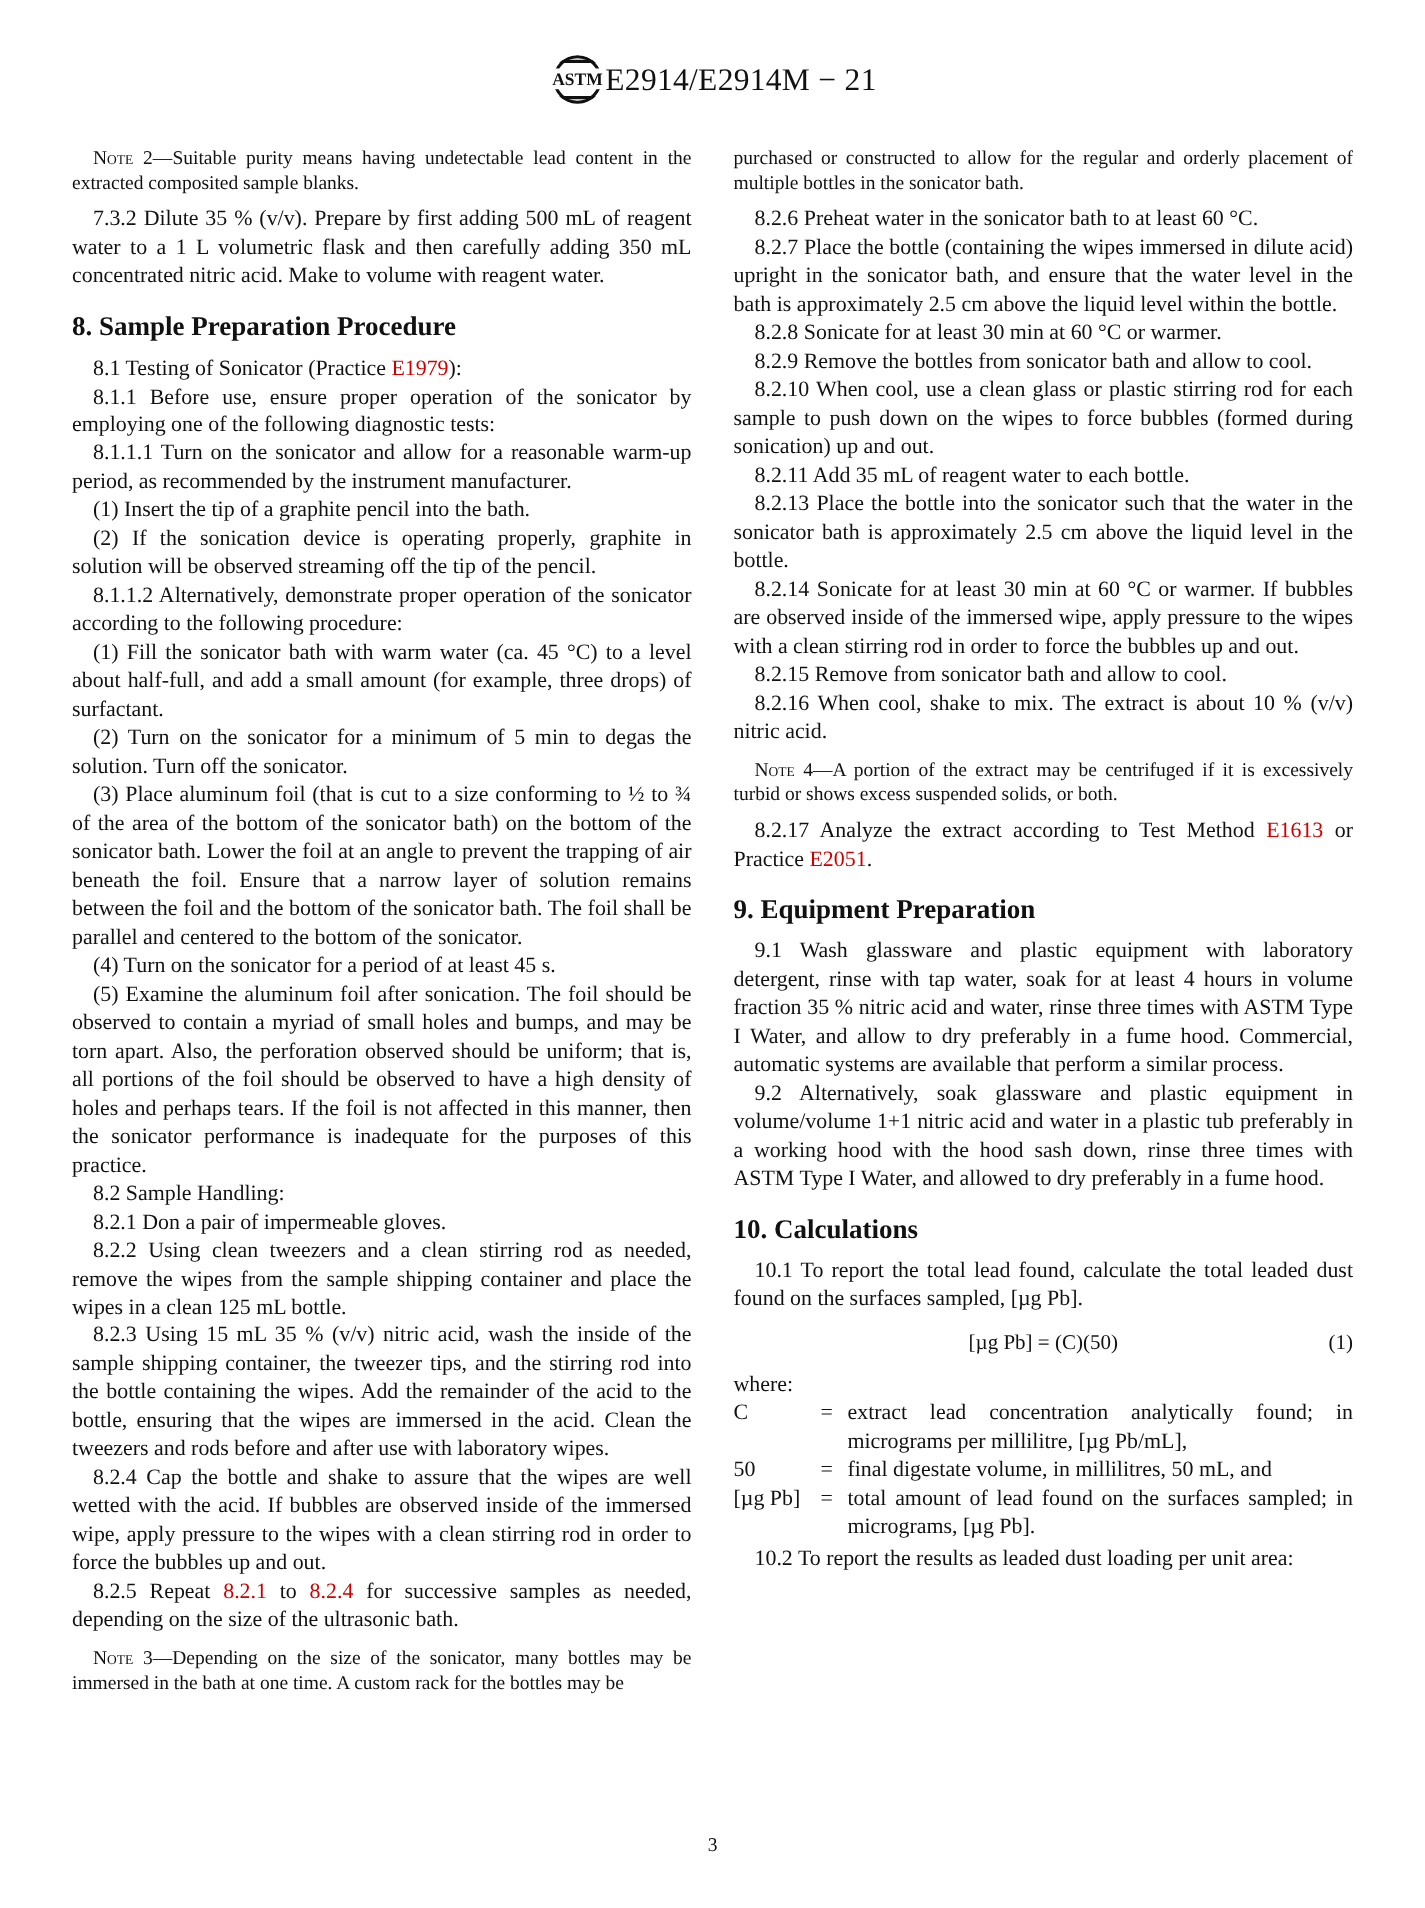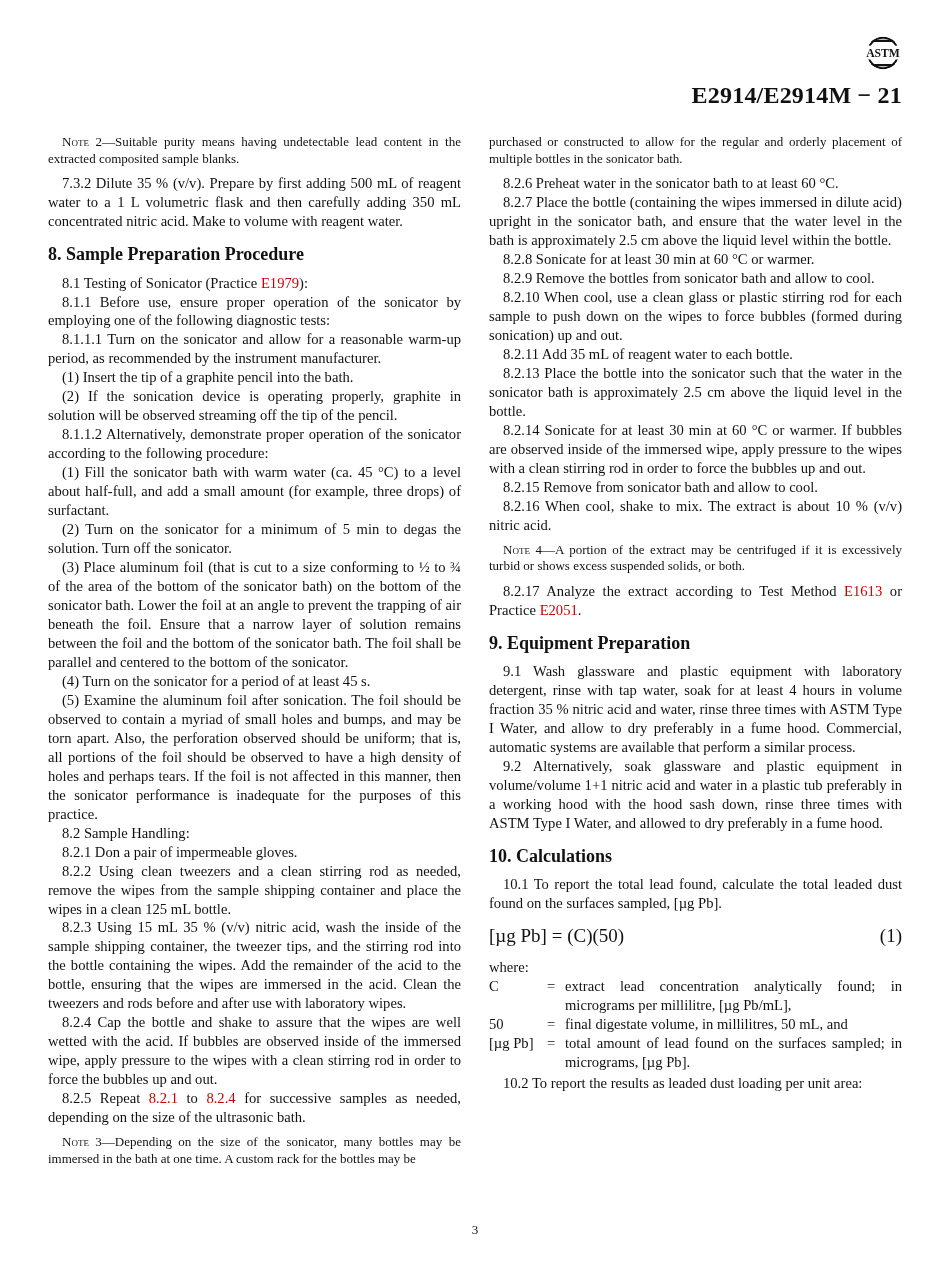--- a/index.html
+++ b/index.html
@@ -7,45 +7,45 @@
   body {
     height:1272px;
     background:#ffffff;
     color:#111111;
     font-family:"Liberation Serif", serif;
     position:relative;
     overflow:hidden;
   }
   .page { padding:34px 48px 0 48px; height:100%; position:relative; }
   .doc-header {
-    display:flex; align-items:flex-end; justify-content:center;
-    gap:10px; margin-bottom:18px;flex-direction:column;
+    display:flex; align-items:center; justify-content:center;
+    margin-bottom:18px;
   }
-  .doc-title { font-size:24px; font-weight:bold; letter-spacing:.2px; }
+  .doc-title { font-size:21px; font-weight:normal; letter-spacing:.2px; }
   .columns { display:flex; gap:28px; align-items:flex-start; }
   .col {
     width:413px; font-size:14.6px; line-height:1.3;
     text-align:justify; hyphens:none;
   }
   .col p.para { text-indent:14px; }
   .col p.note {
     font-size:13px; line-height:1.28; margin:7px 0; text-indent:14px;
   }
   .col p.noindent { text-indent:0; }
   .col h2.sec-heading {
     font-size:18px; font-weight:bold; text-align:left;
     margin:12px 0 7px 0;
   }
   .seg-n { font-style:normal; }
   .seg-i { }
   .seg-sc { font-variant:small-caps; }
   a.seg-link { color:var(--link-color, #cc0000); text-decoration:none; cursor:pointer; }
   .equation {
-    position:relative; margin:11px 0 9px 0;
-    font-size:19px;
+    position:relative; text-align:center; margin:11px 0 9px 0;
+    font-size:14px;
   }
   .eq-num { position:absolute; right:0; top:0; }
   .deflist {
     display:grid; grid-template-columns:58px 18px 1fr;
     font-size:14.6px; line-height:1.3; margin-bottom:2px;
   }
   .def-term { text-align:left; }
   .def-eq { text-align:left; }
   .def-text { text-align:justify; }
   .doc-footer {

